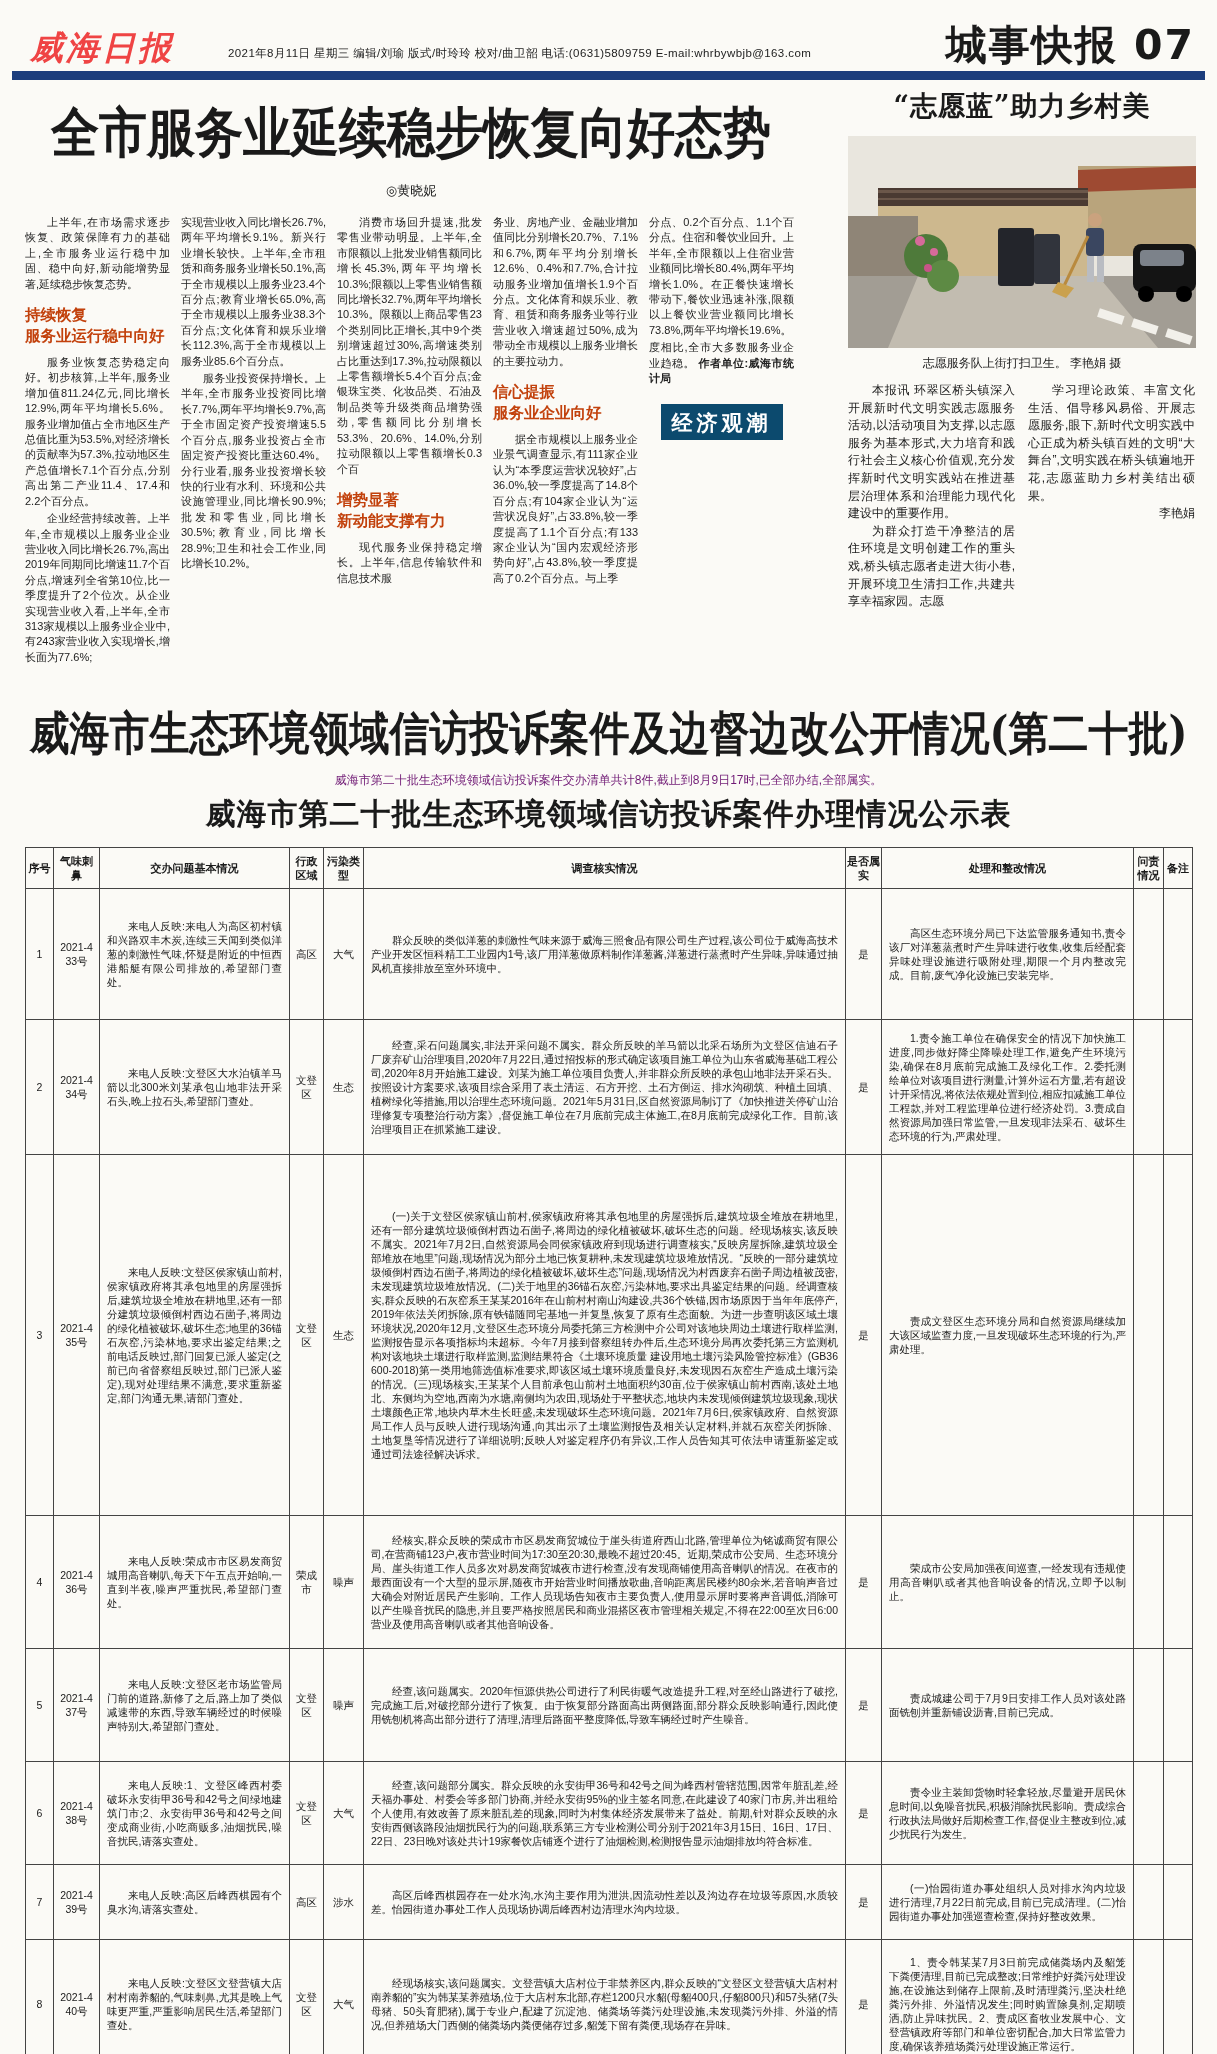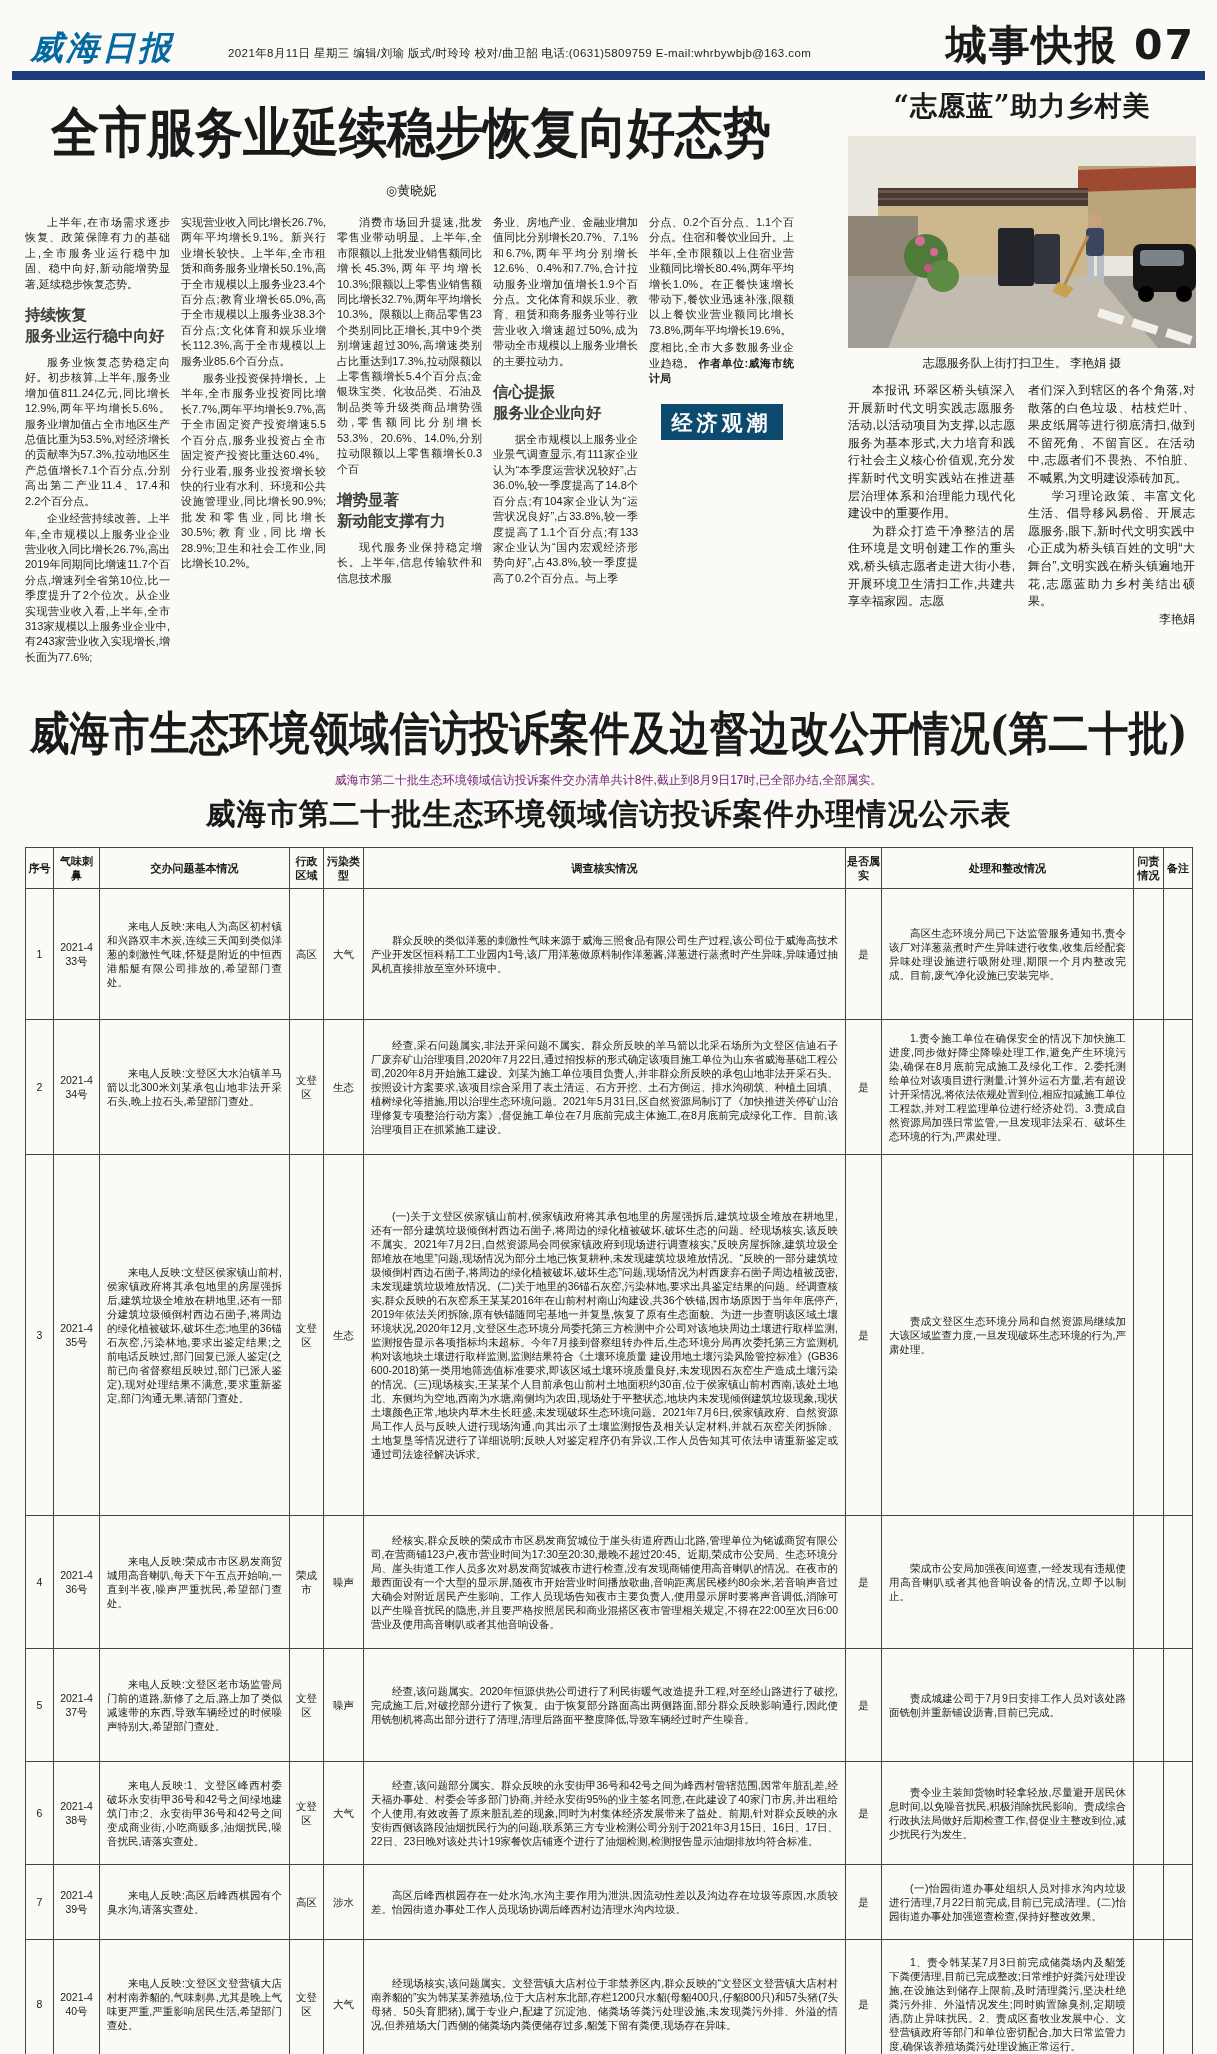--- a/index.html
+++ b/index.html
@@ -4,36 +4,36 @@
 <style>
   html,body{margin:0;padding:0;}
   body{
     width:1217px;height:2054px;position:relative;overflow:hidden;
     background:#fbfaf6;color:#1a1a1a;
     font-family:"Liberation Sans","DejaVu Sans",sans-serif;
   }
   
   #masthead{position:absolute;left:0;top:0;width:1217px;height:84px;}
   .logo{position:absolute;left:30px;top:26px;font-family:"DejaVu Serif",serif;
-        font-style:italic;font-weight:bold;font-size:33px;color:#0369a1;letter-spacing:3px;}
+        font-style:italic;font-weight:bold;font-size:33px;color:#ef4444;letter-spacing:3px;}
   .dateline{position:absolute;left:228px;top:46px;font-size:11.5px;color:#1c1c1c;letter-spacing:.4px;}
   .section-title{position:absolute;right:22px;top:18px;font-weight:bold;font-size:41px;
         font-family:"DejaVu Sans",sans-serif;letter-spacing:2px;text-align:center;}
   .navy-bar{position:absolute;left:12px;right:12px;top:71px;height:9px;background:#1c3d7c;}
   
   #main-article{position:absolute;left:25px;top:96px;width:772px;}
   .m-headline{font-family:"DejaVu Serif","Liberation Serif",serif;font-weight:bold;
         font-size:48px;line-height:64px;text-align:center;white-space:nowrap;
         transform:scaleY(1.12);transform-origin:top center;}
   .m-byline{text-align:center;font-size:13px;margin-top:22px;}
   .m-cols{display:flex;gap:11px;margin-top:15px;height:452px;overflow:hidden;}
   .m-col{width:145px;font-size:11px;line-height:15.4px;text-align:justify;color:#222;}
   .m-col p{margin:0 0 2px 0;text-indent:2em;}
   .m-col p.noindent{text-indent:0;}
-  .m-sub{font-size:15.5px;line-height:21px;font-weight:bold;margin:12px 0 9px 0;color:#404040;}
+  .m-sub{font-size:15.5px;line-height:21px;font-weight:bold;margin:12px 0 9px 0;color:#c2410c;}
   .econ-box{width:122px;height:36px;background:#0c4a6e;color:#fff;font-size:21px;font-weight:bold;
         display:flex;align-items:center;justify-content:center;letter-spacing:4px;margin:18px auto 0 auto;}
   .m-credit{font-weight:bold;}
   
   #right-article{position:absolute;left:848px;top:88px;width:348px;}
   .r-headline{font-family:"DejaVu Serif",serif;font-size:27px;font-weight:bold;text-align:center;letter-spacing:1px;}
   .r-photo{display:block;margin-top:12px;width:348px;height:212px;background:#dcd8cf;}
   .r-caption{font-size:12px;text-align:center;margin-top:7px;}
   .r-cols{display:flex;gap:13px;margin-top:10px;height:252px;overflow:hidden;}
   .r-col{width:167px;font-size:12px;line-height:17.6px;text-align:justify;}
@@ -151,21 +151,20 @@
     <rect x="284" y="186" width="26" height="9" fill="#f2f0ea" transform="rotate(18 297 190)"></rect>
     <rect x="318" y="196" width="26" height="9" fill="#f2f0ea" transform="rotate(18 331 200)"></rect>
   </svg>
   <div class="r-caption">志愿服务队上街打扫卫生。 李艳娟 摄</div>
   <div class="r-cols">
     <div class="r-col">
       <p>本报讯 环翠区桥头镇深入开展新时代文明实践志愿服务活动,以活动项目为支撑,以志愿服务为基本形式,大力培育和践行社会主义核心价值观,充分发挥新时代文明实践站在推进基层治理体系和治理能力现代化建设中的重要作用。</p>
       <p>为群众打造干净整洁的居住环境是文明创建工作的重头戏,桥头镇志愿者走进大街小巷,开展环境卫生清扫工作,共建共享幸福家园。志愿</p>
     </div>
     <div class="r-col">
-      <p class="noindent" style="text-indent:0">者们深入到辖区的各个角落,对散落的白色垃圾、枯枝烂叶、果皮纸屑等进行彻底清扫,做到不留死角、不留盲区。在活动中,志愿者们不畏热、不怕脏、不喊累,为文明建设添砖加瓦。</p>
       <p>学习理论政策、丰富文化生活、倡导移风易俗、开展志愿服务,眼下,新时代文明实践中心正成为桥头镇百姓的文明“大舞台”,文明实践在桥头镇遍地开花,志愿蓝助力乡村美结出硕果。</p>
       <p class="r-credit">李艳娟</p>
     </div>
   </div>
 </div>
 
 <div id="mid">
   <div class="mid-h1">威海市生态环境领域信访投诉案件及边督边改公开情况(第二十批)</div>
   <div class="mid-sub">威海市第二十批生态环境领域信访投诉案件交办清单共计8件,截止到8月9日17时,已全部办结,全部属实。</div>
   <div class="mid-h2">威海市第二十批生态环境领域信访投诉案件办理情况公示表</div>

